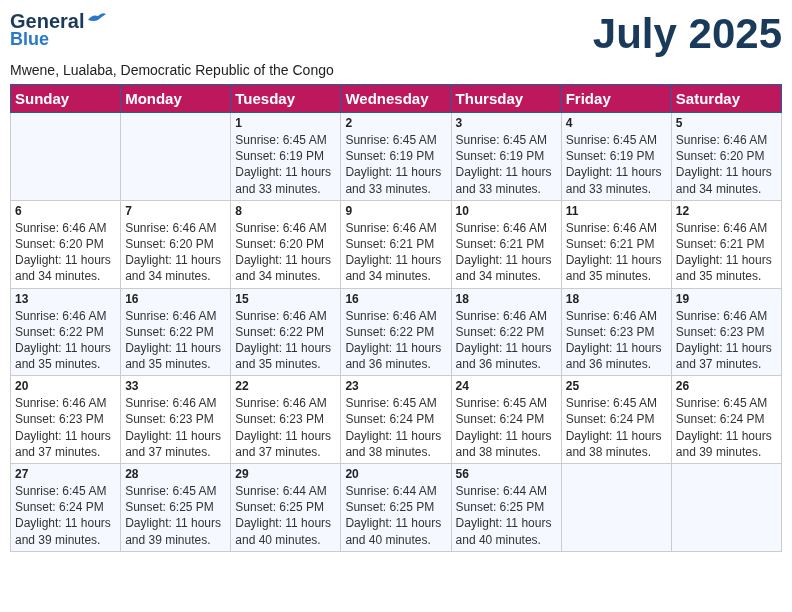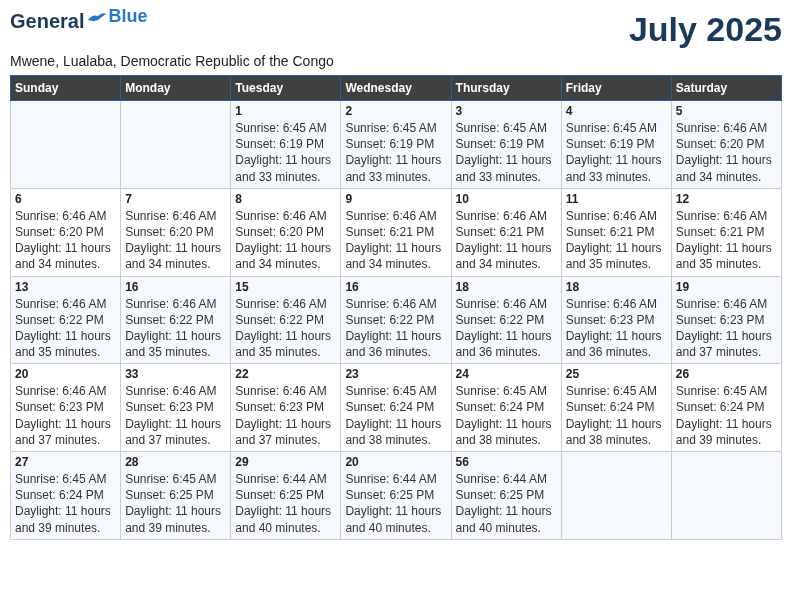--- a/index.html
+++ b/index.html
@@ -11,46 +11,46 @@
       padding: 10px;
     }
     .header {
       display: flex;
       justify-content: space-between;
       align-items: flex-start;
       margin-bottom: 4px;
     }
     .logo {
       display: flex;
-      flex-direction: row;
+      flex-direction: column;
       align-items: flex-start;
     }
     .month-title {
-      font-size: 34px;
+      font-size: 42px;
       font-weight: bold;
       color: #1a3a5c;
       text-align: right;
     }
     .subtitle {
       font-size: 14px;
       color: #222;
       margin-bottom: 6px;
       font-weight: 500;
     }
     table {
       width: 100%;
       border-collapse: collapse;
       font-size: 10.5px;
     }
     thead tr th {
-      background-color: #404040;
+      background-color: #be185d;
       color: #fff;
       padding: 5px 4px;
       text-align: left;
-      font-size: 12px;
+      font-size: 15px;
       font-weight: bold;
       border: 1px solid #2060a0;
     }
     tbody tr td {
       border: 1px solid #ccc;
       vertical-align: top;
       padding: 3px 4px;
       width: calc(100% / 7);
       min-height: 70px;
       background: #fff;

